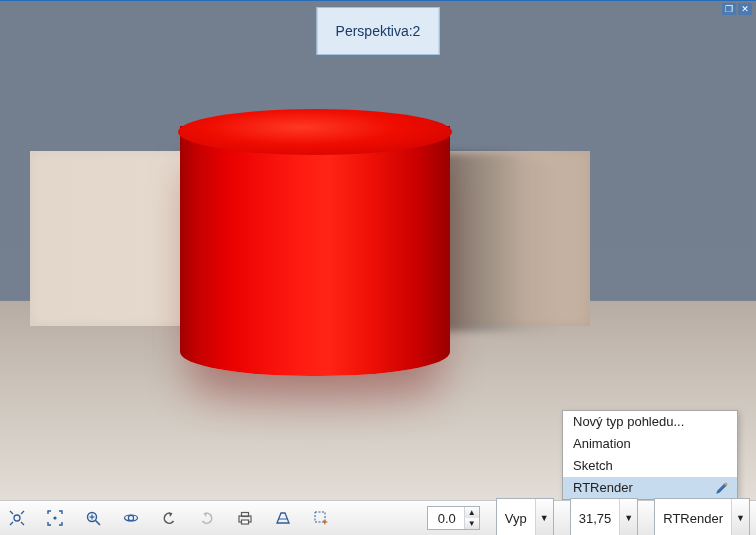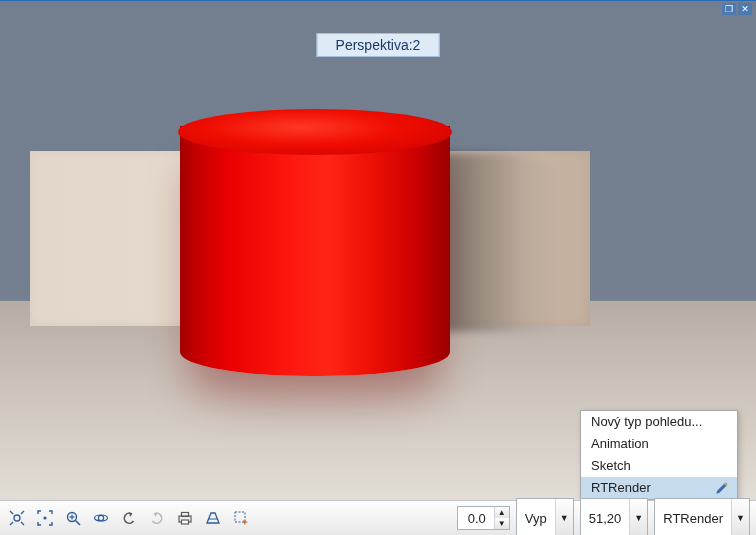--- a/index.html
+++ b/index.html
@@ -90,24 +90,23 @@
   }
 
   
   .view-title {
     position: absolute;
     top: 6px;
     left: 50%;
     transform: translateX(-50%);
     background: #dfeaf7;
     border: 1px solid #9ec1e4;
-    padding: 3px 18px;
+    padding: 15px 18px;
     color: #1b3a66;
     font-size: 14px;
-    margin-top: 26px;
   }
 
   
   .win-controls {
     position: absolute;
     top: 2px;
     right: 4px;
     display: flex;
     gap: 2px;
   }
@@ -127,21 +126,21 @@
     position: absolute;
     bottom: 0;
     left: 0;
     width: 756px;
     height: 35px;
     background: linear-gradient(#fdfdfd, #e8e8e8);
     border-top: 1px solid #c7c7c7;
     display: flex;
     align-items: center;
     padding: 14px 6px;
-    gap: 6px;
+    gap: 16px;
   }
   .tool-btn {
     width: 22px;
     height: 22px;
     display: flex;
     align-items: center;
     justify-content: center;
     border-radius: 3px;
     cursor: pointer;
   }
@@ -198,21 +197,21 @@
     justify-content: center;
     font-size: 9px;
     background: linear-gradient(#fefefe,#e4e4e4);
   }
 
   
   .popup {
     position: absolute;
     right: 18px;
     bottom: 35px;
-    width: 158px;
+    width: 176px;
     background: #fff;
     border: 1px solid #a7a7a7;
     box-shadow: 2px 2px 6px rgba(0,0,0,0.18);
   }
   .popup .item {
     padding: 2px 8px 2px 10px;
     font-size: 13px;
     line-height: 18px;
     cursor: pointer;
     display: flex;
@@ -334,21 +333,21 @@
       <span>▼</span>
     </div>
   </div>
 
   <div class="dropdown">
     <div class="label">Vyp</div>
     <div class="arrow">▼</div>
   </div>
 
   <div class="dropdown">
-    <div class="label" style="min-width:46px;text-align:right">51,20</div>
+    <div class="label" style="min-width:46px;text-align:right">31,75</div>
     <div class="arrow">▼</div>
   </div>
 
   <div class="dropdown">
     <div class="label">RTRender</div>
     <div class="arrow">▼</div>
   </div>
 
 </div>
 

